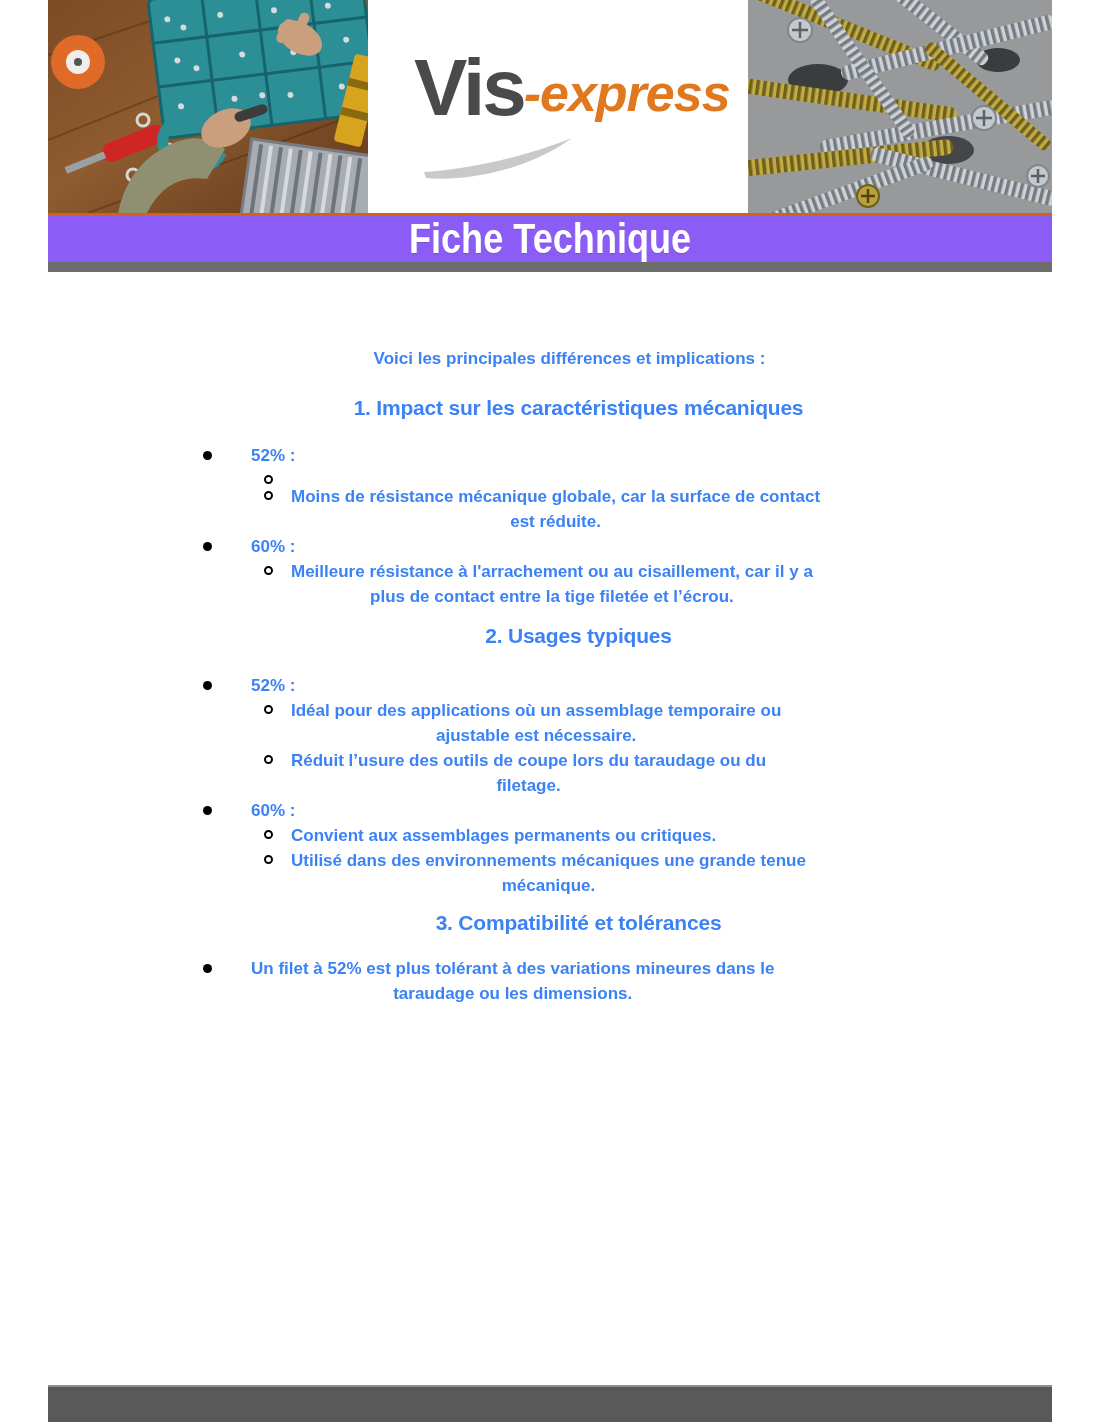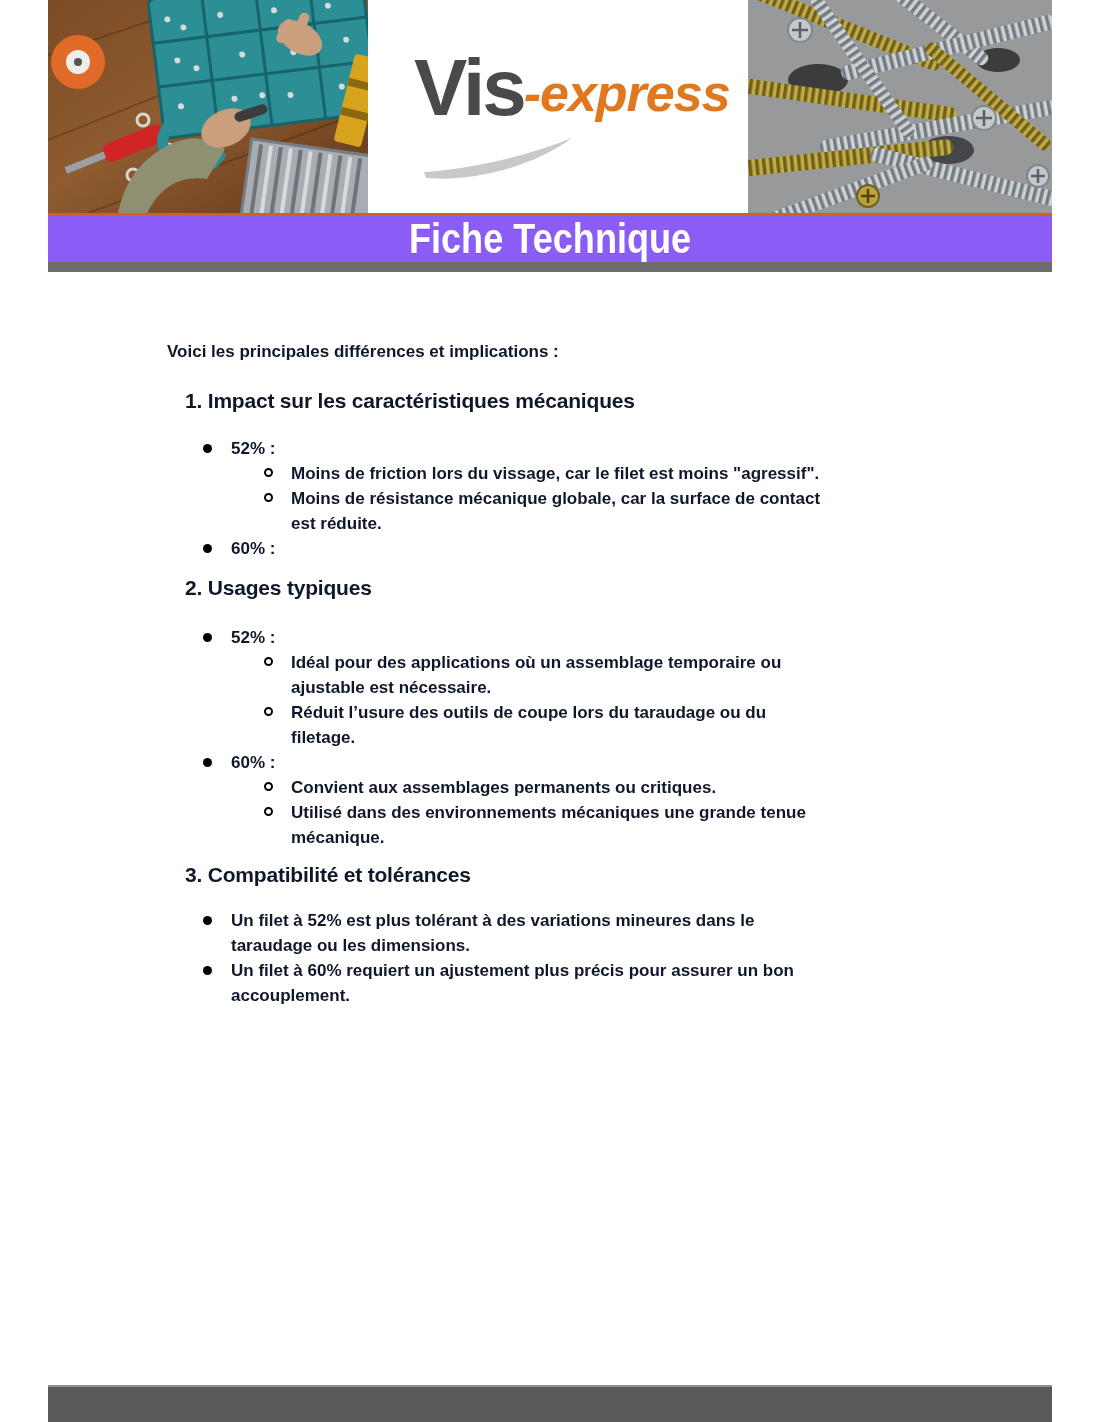--- a/index.html
+++ b/index.html
@@ -30,31 +30,31 @@
     display:flex; align-items:center; justify-content:center;
   }
   .banner-text {
     color:#ffffff; font-size:43px; font-weight:bold; letter-spacing:0px;
     transform:scaleX(0.84); transform-origin:center; line-height:1;
     text-shadow:0 1px 0 rgba(0,0,0,0.12);
   }
   .banner-strip { position:absolute; top:262px; left:48px; width:1004px; height:10px; background:#6d6d6d; }
 
   
-  .content { position:absolute; top:272px; left:48px; width:1004px; padding-left:119px; padding-right:80px; color:#0f172a; }
+  .content { position:absolute; top:279px; left:48px; width:1004px; padding-left:119px; padding-right:80px; color:#3b82f6;text-align:center; }
   .intro { margin-top:67px; font-size:17px; font-weight:bold; line-height:25px; }
   .sec-title { font-size:21px; font-weight:bold; line-height:26px; letter-spacing:-0.2px;margin-left:18px; }
   .sec-title.t1 { margin-top:24px; }
   .sec-title.t2 { margin-top:14px; }
   .sec-title.t3 { margin-top:12px; }
   .list { margin-top:22px; }
   .list.l2 { margin-top:24px; }
   .list.l3 { margin-top:20px; }
   .b1, .b2 { display:flex; align-items:flex-start; }
-  .b1 { padding-left:36px; }
+  .b1 { padding-left:36px;gap:20px; }
   .b2 { padding-left:97px; }
   .dot  { flex:0 0 9px; width:9px; height:9px; background:#000; border-radius:50%; margin-top:8px; margin-right:19px; }
   .circ { flex:0 0 9px; width:9px; height:9px; border:2px solid #000; border-radius:50%; margin-top:7px; margin-right:18px; background:transparent; }
   .btxt { font-size:17px; font-weight:bold; line-height:25px; white-space:pre-line; }
 
   
   .footer-bar {
     position:absolute; top:1385px; left:48px; width:1004px; height:37px;
     background:#595959; border-top:2px solid #8f8f8f;
   }
@@ -220,31 +220,35 @@
     <p class="intro">Voici les principales différences et implications :</p>
 
     <h2 class="sec-title t1">1. Impact sur les caractéristiques mécaniques</h2>
     <div class="list">
       <div class="b1">
         <span class="dot"></span>
         <span class="btxt">52% :</span>
       </div>
       <div class="b2">
         <span class="circ"></span>
-        <span class="btxt">Moins de friction lors du vissage, car le filet est moins "agressif".</span>
       </div>
       <div class="b2">
         <span class="circ"></span>
         <span class="btxt">Moins de résistance mécanique globale, car la surface de contact
 est réduite.</span>
       </div>
       <div class="b1">
         <span class="dot"></span>
         <span class="btxt">60% :</span>
       </div>
+      <div class="b2">
+        <span class="circ"></span>
+        <span class="btxt">Meilleure résistance à l'arrachement ou au cisaillement, car il y a
+plus de contact entre la tige filetée et l’écrou.</span>
+      </div>
     </div>
 
     <h2 class="sec-title t2">2. Usages typiques</h2>
     <div class="list l2">
       <div class="b1">
         <span class="dot"></span>
         <span class="btxt">52% :</span>
       </div>
       <div class="b2">
         <span class="circ"></span>
@@ -271,24 +275,19 @@
       </div>
     </div>
 
     <h2 class="sec-title t3">3. Compatibilité et tolérances</h2>
     <div class="list l3">
       <div class="b1">
         <span class="dot"></span>
         <span class="btxt">Un filet à 52% est plus tolérant à des variations mineures dans le
 taraudage ou les dimensions.</span>
       </div>
-      <div class="b1">
-        <span class="dot"></span>
-        <span class="btxt">Un filet à 60% requiert un ajustement plus précis pour assurer un bon
-accouplement.</span>
-      </div>
     </div>
 
   </div>
 
   <div class="footer-bar"></div>
 
 </div>
 
 </body></html>

